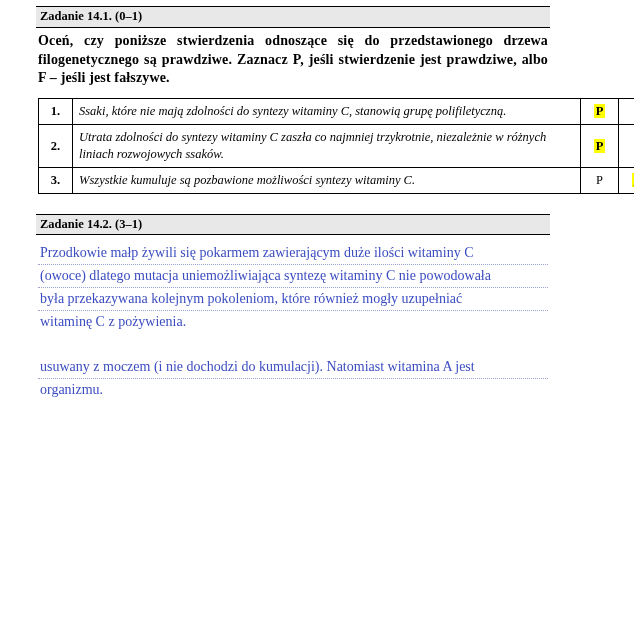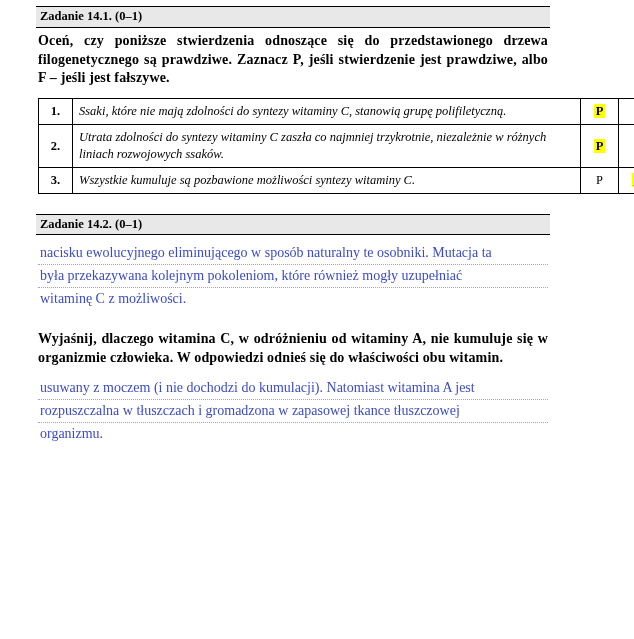--- a/index.html
+++ b/index.html
@@ -129,33 +129,32 @@
         <td class="stmt">Wszystkie kumuluje są pozbawione możliwości syntezy witaminy C.</td>
         <td class="opt"><span>P</span></td>
         <td class="opt"><span class="hl bold-u">F</span></td>
       </tr>
     </tbody>
       </table>
   </div>
 
   <div class="spacer-md"></div>
 
-  <div class="task-header">Zadanie 14.2. (0–1)</div>
+  <div class="task-header">Zadanie 14.2. (3–1)</div>
 
   <div class="spacer-xs"></div>
   <div class="answer">
-    <div class="line">nacisku ewolucyjnego eliminującego w sposób naturalny te osobniki. Mutacja ta</div>
+    <div class="line">Przodkowie małp żywili się pokarmem zawierającym duże ilości witaminy C</div>
+    <div class="line">(owoce) dlatego mutacja uniemożliwiająca syntezę witaminy C nie powodowała</div>
     <div class="line">była przekazywana kolejnym pokoleniom, które również mogły uzupełniać</div>
-    <div class="line">witaminę C z możliwości.</div>
+    <div class="line">witaminę C z pożywienia.</div>
   </div>
 
   <div class="spacer-md"></div>
 
-  <div class="task-prompt">Wyjaśnij, dlaczego witamina C, w odróżnieniu od witaminy A, nie kumuluje się w organizmie człowieka. W odpowiedzi odnieś się do właściwości obu witamin.</div>
 
   <div class="spacer-xs"></div>
   <div class="answer">
     <div class="line">usuwany z moczem (i nie dochodzi do kumulacji). Natomiast witamina A jest</div>
-    <div class="line">rozpuszczalna w tłuszczach i gromadzona w zapasowej tkance tłuszczowej</div>
     <div class="line">organizmu.</div>
   </div>
 
 </div>
 
 </body></html>

